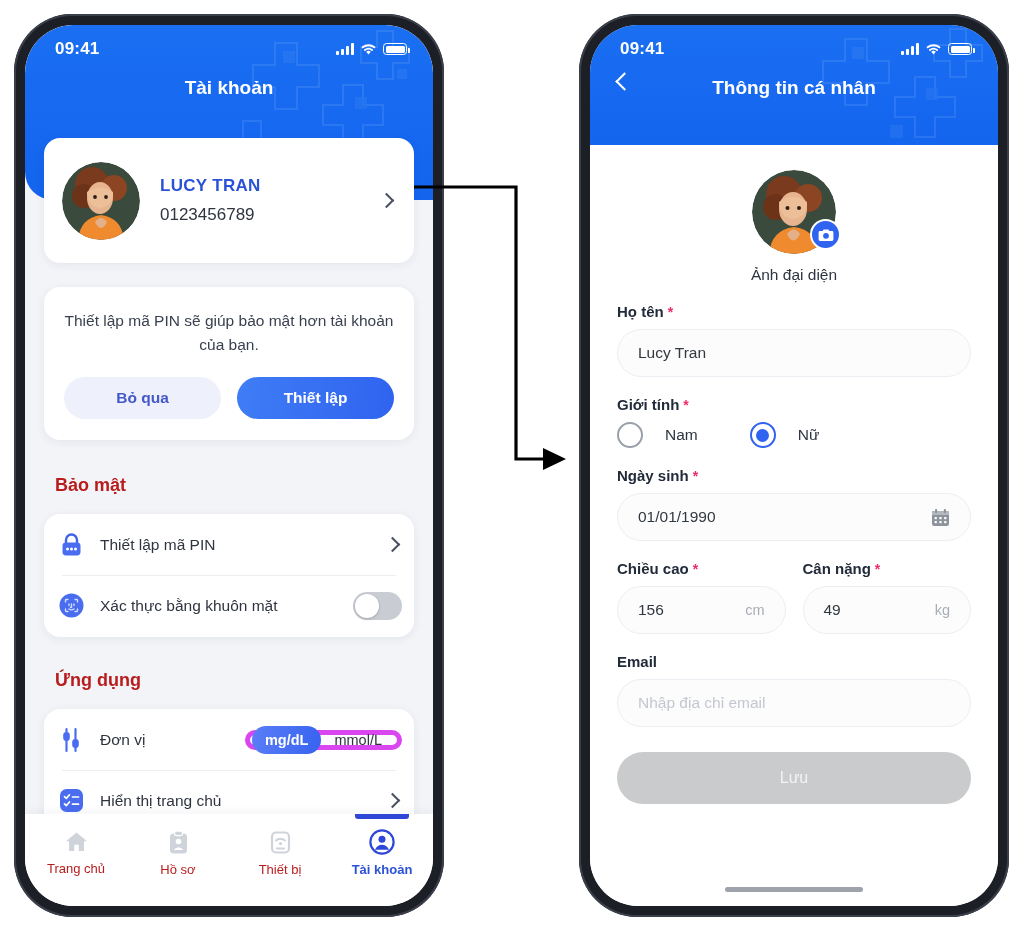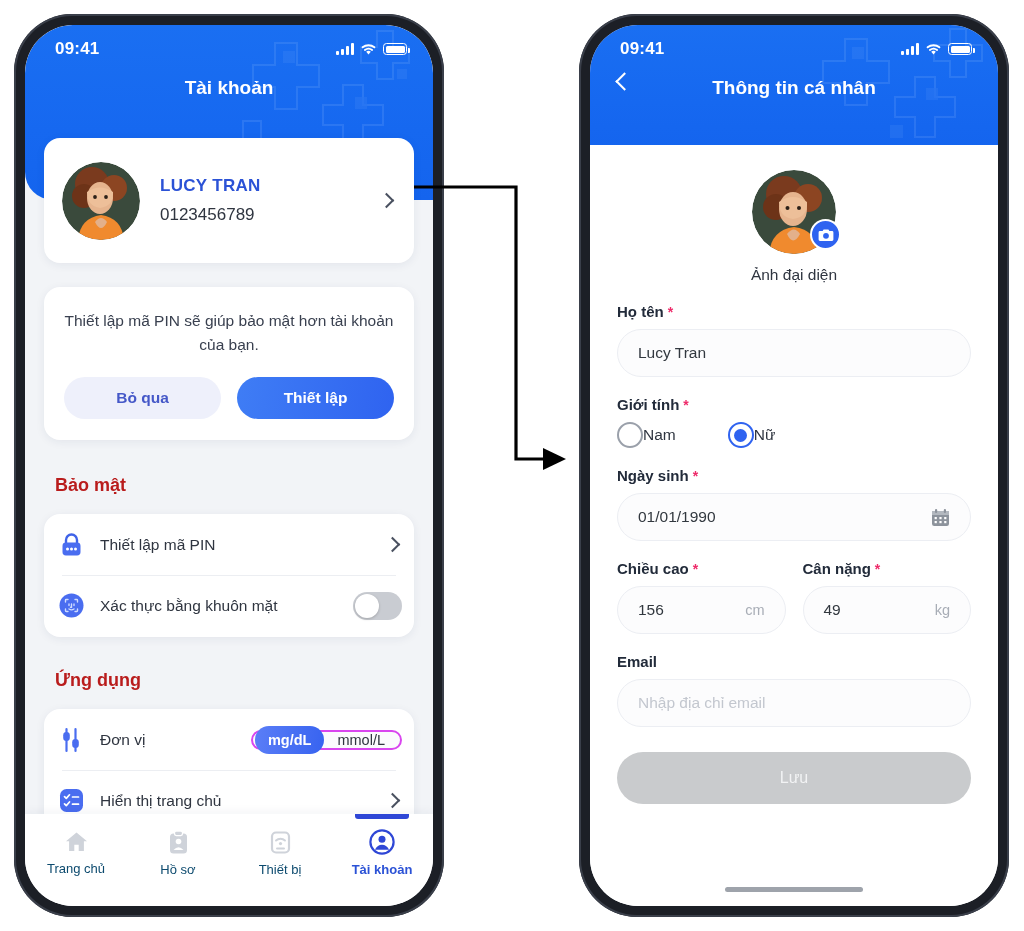--- a/index.html
+++ b/index.html
@@ -129,39 +129,39 @@
     width: 49px; height: 28px; border-radius: 14px; background: #c9ccd2;
     position: relative; cursor: pointer; flex: 0 0 49px;
   }
   .toggle b {
     position: absolute; left: 2px; top: 2px; width: 24px; height: 24px;
     border-radius: 50%; background: #fff; box-shadow: 0 1px 3px rgba(0,0,0,.2);
   }
 
   .seg {
     display: flex; align-items: center; background: #fbfbfd;
-    border: 2px solid #d946ef; border-radius: 16px; height: 20px; padding: 0 2px;
+    border: 5px solid #d946ef; border-radius: 16px; height: 20px; padding: 0 2px;
   }
   .seg .opt {
     padding: 0 13px; height: 28px; display: flex; align-items: center;
     font-size: 14.5px; color: #2f3540; border-radius: 14px; cursor: pointer;
   }
   .seg .opt.on { background: linear-gradient(100deg,#5b7ef7,#3763f0); color: #fff; font-weight: bold; }
 
   
   .tabbar {
     position: absolute; left: 0; bottom: 0; width: 100%; height: 92px;
     background: #fff; display: flex; box-shadow: 0 -2px 10px rgba(25,40,80,.05);
   }
   .tab {
     flex: 1; display: flex; flex-direction: column; align-items: center;
     justify-content: center; gap: 7px; position: relative; cursor: pointer;
     padding-bottom: 14px;
   }
-  .tab .tlabel { font-size: 13px; color: #0c4a6e; }
+  .tab .tlabel { font-size: 13px; color: #b91c1c; }
   .tab.active .tlabel { color: #2b52d6; font-weight: bold; }
   .tab.active::before {
     content: ""; position: absolute; top: 0; left: 24px; right: 24px;
     height: 5px; background: #2f47d6; border-radius: 0 0 3px 3px;
   }
 
   
   .rbody {
     position: absolute; left: 0; top: 120px; width: 100%; bottom: 0;
     background: #fff; padding: 0 27px;
@@ -185,21 +185,21 @@
   .input-box {
     height: 48px; border: 1px solid #eceef3; border-radius: 24px;
     background: #fcfcfd; display: flex; align-items: center;
     padding: 0 20px; font-size: 15.5px; color: #32383f;
   }
   .input-box .val { flex: 1; }
   .input-box .val.ph { color: #c3c7cf; }
   .unit { color: #a8adb6; font-size: 14.5px; }
 
   .radios { display: flex; align-items: center; gap: 52px; margin-top: 2px; }
-  .radio { display: flex; align-items: center; gap: 0; cursor: pointer; }
+  .radio { display: flex; align-items: center; gap: 22px; cursor: pointer; }
   .rdot { width: 26px; height: 26px; border-radius: 50%; border: 2px solid #9aa0aa; }
   .rdot.on {
     border: 2.5px solid #2f63f0; display: flex; align-items: center; justify-content: center;
   }
   .rdot.on b { width: 13px; height: 13px; border-radius: 50%; background: #2f63f0; }
   .rlabel { font-size: 15.5px; color: #2f3540; }
 
   .two-col { display: flex; gap: 17px; margin-top: 19px; }
   .two-col .field { flex: 1; margin-top: 0; }
 

